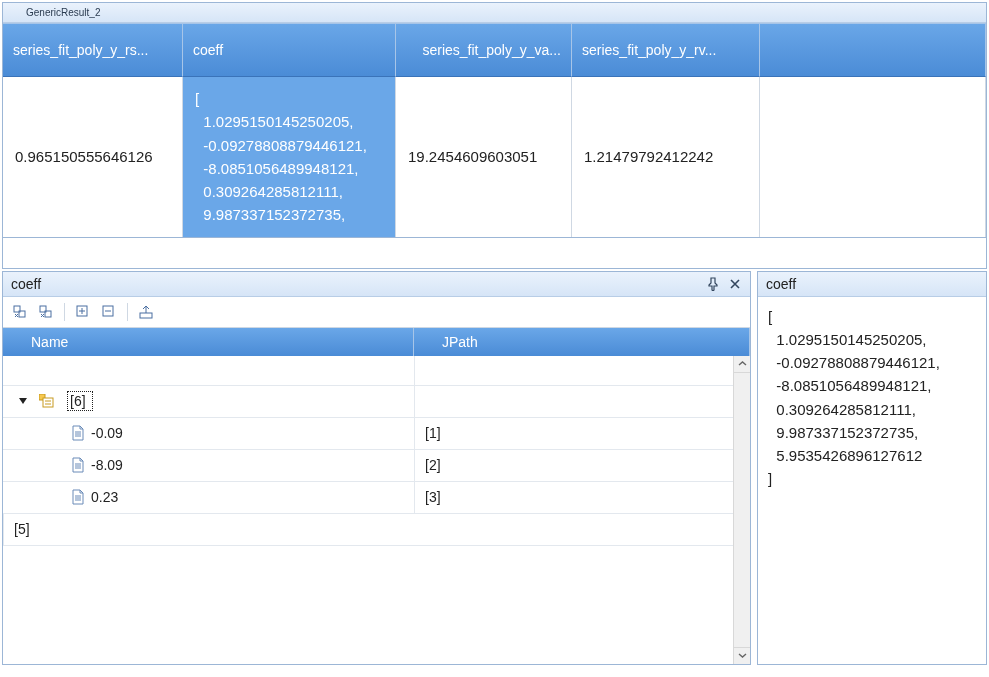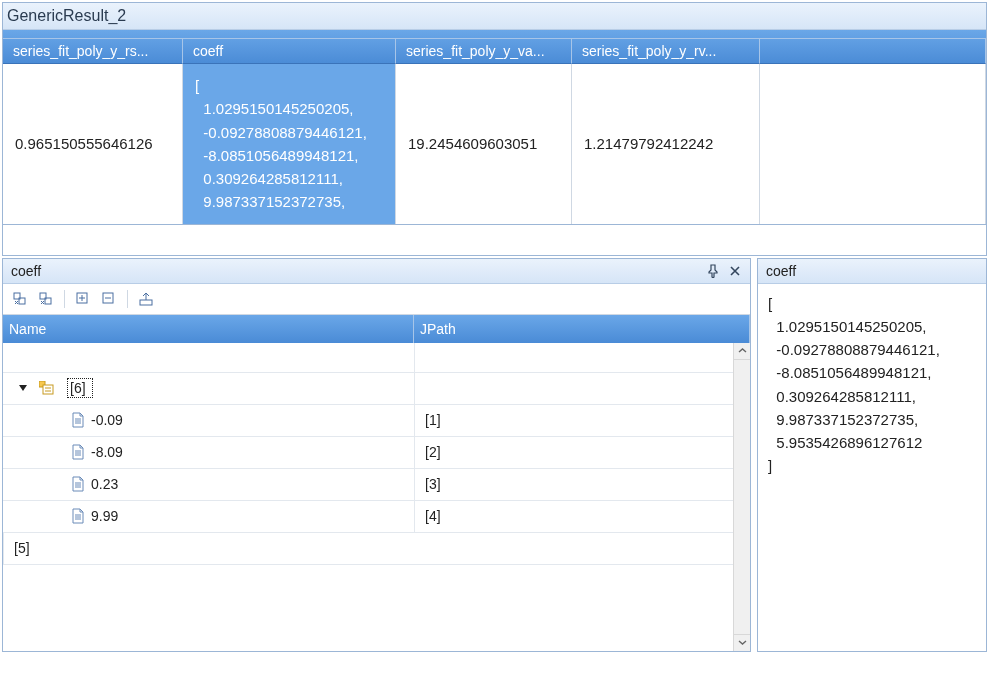--- a/index.html
+++ b/index.html
@@ -15,43 +15,42 @@
   }
   
   .top-panel {
     border: 1px solid #9cb6d6;
     margin: 2px;
     background: #fff;
   }
   .titlebar {
     background: linear-gradient(#eaf2fc, #d6e5f7);
     border-bottom: 1px solid #b8cde6;
-    padding: 4px 4px;
-    font-size: 16px;
+    padding: 4px 23px;
+    font-size: 10px;
     color: #2a3b50;
   }
   .grid-header {
     display: flex;
     background: linear-gradient(#6aa7e8, #4a8bd6);
     color: #fff;
     font-size: 14px;
   }
   .gh-cell {
-    padding: 4px 10px;
+    padding: 18px 10px;
     border-right: 1px solid #a7c5e8;
     border-top: 1px solid #a7c5e8;
     border-bottom: 1px solid #3a73b9;
     white-space: nowrap;
     overflow: hidden;
     text-overflow: ellipsis;
-    margin-top: 8px;
   }
   .col0 { width: 180px; }
   .col1 { width: 213px; }
-  .col2 { width: 176px; }
+  .col2 { width: 176px; text-align: right; }
   .col3 { width: 188px; }
   .col4 { flex: 1; }
   .grid-body {
     display: flex;
     min-height: 150px;
     border-bottom: 1px solid #9cb6d6;
   }
   .gb-cell {
     padding: 10px 12px;
     border-right: 1px solid #cfd8e3;
@@ -118,21 +117,21 @@
     cursor:pointer;
     border-radius:2px;
   }
   .tsep { width:1px; height:18px; background:#cfd8e3; margin: 0 3px;}
   .tree-header {
     display:flex;
     background: linear-gradient(#6aa7e8, #4a8bd6);
     color:#fff;
   }
   .th-cell {
-    padding: 6px 6px;
+    padding: 6px 28px;
     border-right: 1px solid #a7c5e8;
   }
   .thA { width: 411px; }
   .thB { flex:1; }
   .tree-body {
     flex:1;
     overflow:hidden;
     position:relative;
   }
   .tree-row {
@@ -329,35 +328,20 @@
                   <line x1="4" y1="7" x2="10" y2="7" stroke="#6a8bb8"></line>
                   <line x1="4" y1="9" x2="10" y2="9" stroke="#6a8bb8"></line>
                   <line x1="4" y1="11" x2="10" y2="11" stroke="#6a8bb8"></line>
                 </svg>
               </span>
               <span>0.23</span>
             </div>
             <div class="tr-jpath">[3]</div>
           </div>
           <div class="tree-row child">
-            <div class="tr-name">
-              <span>
-                <svg width="14" height="16" viewBox="0 0 14 16">
-                  <path d="M2 1h7l3 3v11H2z" fill="#fff" stroke="#6a8bb8"></path>
-                  <path d="M9 1v3h3" fill="none" stroke="#6a8bb8"></path>
-                  <line x1="4" y1="7" x2="10" y2="7" stroke="#6a8bb8"></line>
-                  <line x1="4" y1="9" x2="10" y2="9" stroke="#6a8bb8"></line>
-                  <line x1="4" y1="11" x2="10" y2="11" stroke="#6a8bb8"></line>
-                </svg>
-              </span>
-              <span>9.99</span>
-            </div>
-            <div class="tr-jpath">[4]</div>
-          </div>
-          <div class="tree-row child">
             <div class="tr-jpath">[5]</div>
           </div>
         </div>
 
       <div class="scrollbar">
         <div class="scroll-up">
           <svg width="9" height="9" viewBox="0 0 9 9">
               <path d="M1 6l3.5-3L8 6" fill="none" stroke="#666" stroke-width="1.4"></path>
             </svg>
         </div>

